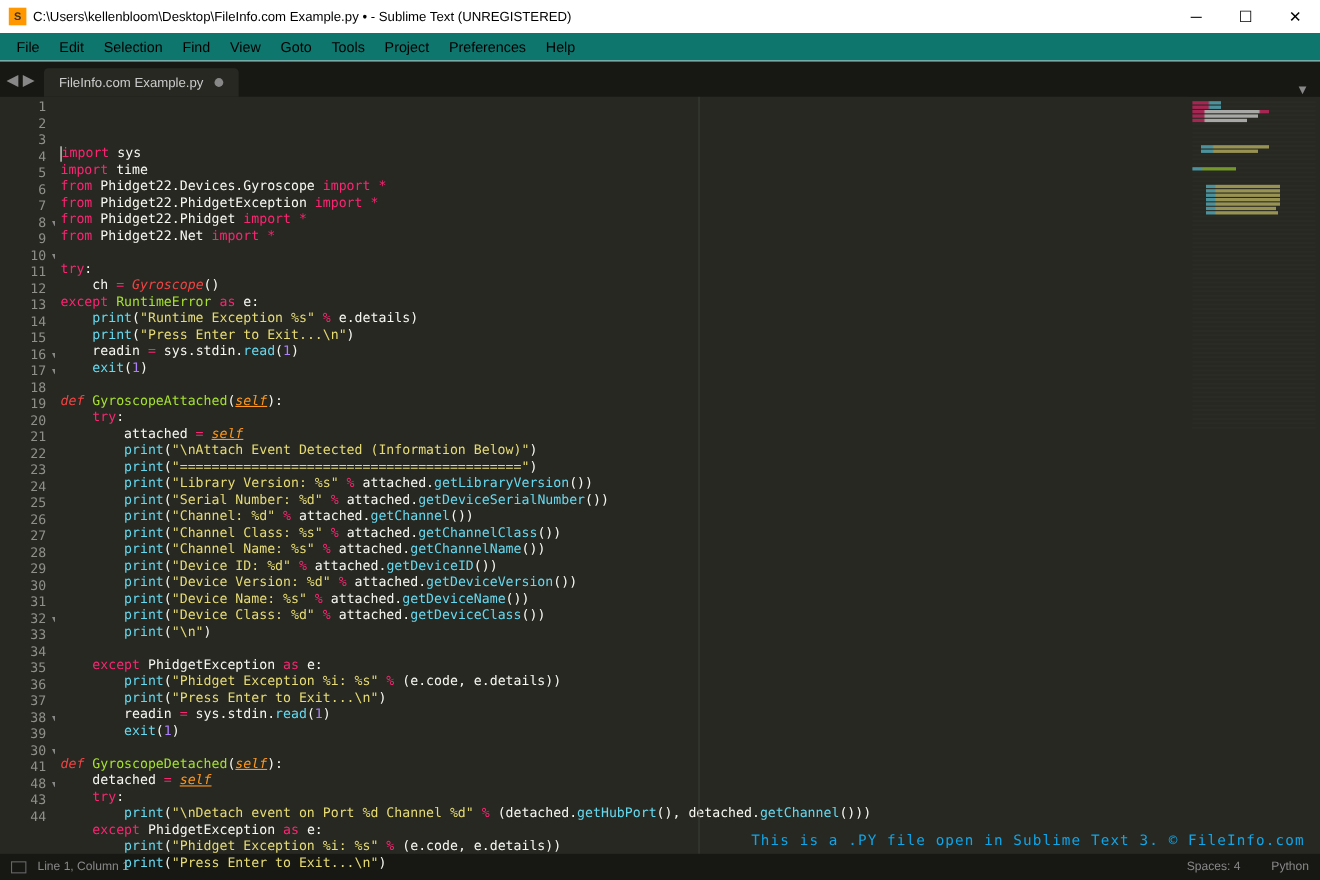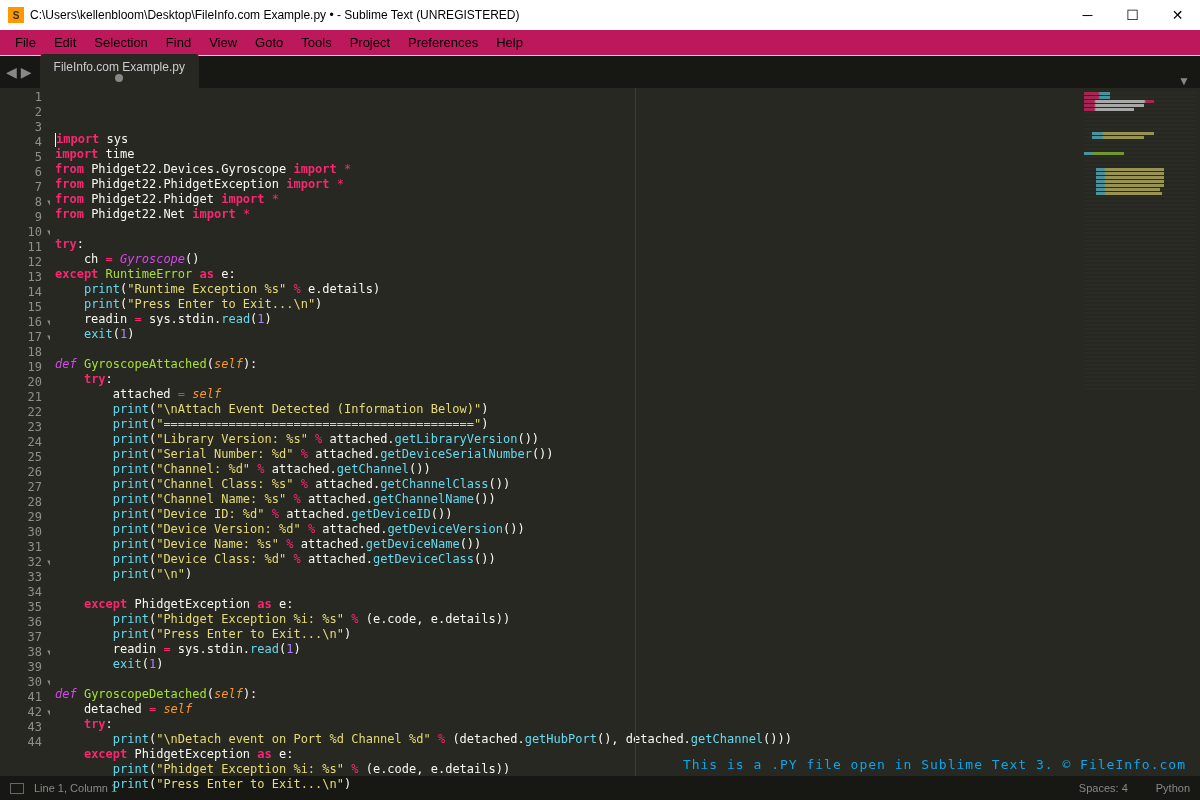--- a/index.html
+++ b/index.html
@@ -1,25 +1,25 @@
 <!DOCTYPE html>
 <html><head>
 <meta charset="utf-8">
 <style>
 * { margin: 0; padding: 0; box-sizing: border-box; }
 body { font-family: "Segoe UI", Arial, sans-serif; background: #272822; width: 1200px; height: 800px; overflow: hidden; font-size: 13px; }
 .titlebar { height: 30px; background: #fff; display: flex; align-items: center; padding-left: 8px; color: #000; font-size: 12px; }
 .titlebar .icon { width: 16px; height: 16px; background: #ff9800; margin-right: 6px; display: flex; align-items: center; justify-content: center; color: #333; font-size: 10px; font-weight: bold; }
 .titlebar .controls { margin-left: auto; display: flex; }
 .titlebar .controls div { width: 45px; height: 30px; display: flex; align-items: center; justify-content: center; color: #000; font-size: 14px; }
-.menubar { height: 26px; background: #be185d; display: flex; align-items: center; padding-left: 6px; font-size: 13px; color: #000; border-bottom: 1px solid #ddd; }
+.menubar { height: 26px; background: #0f766e; display: flex; align-items: center; padding-left: 6px; font-size: 13px; color: #000; border-bottom: 1px solid #ddd; }
 .menubar span { padding: 3px 9px; cursor: default; }
 .tabbar { height: 32px; background: #171814; display: flex; align-items: flex-end; position: relative; }
 .navarrows { display: flex; align-items: center; padding: 0 6px; color: #888; font-size: 14px; height: 100%; gap: 4px; }
-.tab { background: #272822; color: #ccc; padding: 6px 14px; font-size: 12px; display: flex; align-items: center; border-top-left-radius: 4px; border-top-right-radius: 4px; margin-left: 2px; position: relative; flex-direction: column; }
+.tab { background: #272822; color: #ccc; padding: 6px 14px; font-size: 12px; display: flex; align-items: center; gap: 10px; border-top-left-radius: 4px; border-top-right-radius: 4px; margin-left: 2px; position: relative; }
 .tab .dot { width: 8px; height: 8px; border-radius: 50%; background: #888; }
 .tabbar .dropdown { margin-left: auto; color: #888; padding: 0 10px; font-size: 12px; }
 .editor-wrap { display: flex; height: 688px; }
 .gutter { width: 50px; background: #272822; color: #8f908a; font-family: Consolas, monospace; font-size: 12px; text-align: right; padding-top: 2px; user-select: none; }
 .gutter .gl { height: 15px; line-height: 15px; padding-right: 8px; position: relative; }
 .gutter .gl.fold::after { content: "▼"; position: absolute; right: -2px; font-size: 8px; color: #888; }
 .code { flex: 1; background: #272822; font-family: Consolas, monospace; font-size: 12px; padding-top: 2px; position: relative; white-space: pre; color: #f8f8f2; }
 .code .cl { height: 15px; line-height: 15px; padding-left: 5px; }
 .ruler { position: absolute; top: 0; bottom: 0; left: 585px; width: 1px; background: #3b3c36; }
 .minimap { width: 120px; background: #272822; padding: 4px; }
@@ -39,30 +39,30 @@
   linear-gradient(90deg, transparent 0 12px, #66d9ef 12px 20px, #e6db74 22px 80px, transparent 80px) 0 88px/100% 3px no-repeat,
   linear-gradient(90deg, transparent 0 12px, #66d9ef 12px 20px, #e6db74 22px 80px, transparent 80px) 0 92px/100% 3px no-repeat,
   linear-gradient(90deg, transparent 0 12px, #66d9ef 12px 20px, #e6db74 22px 76px, transparent 76px) 0 96px/100% 3px no-repeat,
   linear-gradient(90deg, transparent 0 12px, #66d9ef 12px 20px, #e6db74 22px 78px, transparent 78px) 0 100px/100% 3px no-repeat;
 }
 .statusbar { height: 24px; background: #171814; color: #888; display: flex; align-items: center; font-size: 11px; padding: 0 10px; justify-content: flex-end; }
 .statusbar .sbicon { width: 14px; height: 11px; border: 1px solid #666; margin-right: 10px; }
 .statusbar .right { margin-left: auto; display: flex; gap: 28px; }
 .watermark { position: absolute; right: 14px; bottom: 28px; color: #0ea5e9; font-size: 13px; font-family: Consolas, monospace; letter-spacing: 1px; }
 
-.k { color: #f92672; font-weight: bold; } 
+.k { color: #f92672; } 
 .n { color: #f8f8f2; }       
 .b { color: #66d9ef; }       
-.bi { color: #d946ef; font-style: italic; } 
+.bi { color: #ef4444; font-style: italic; } 
 .cls { color: #a6e22e; } 
 .fn { color: #a6e22e; }      
 .s { color: #e6db74; }       
 .o { color: #f92672; }       
 .num { color: #ae81ff; }     
-.p { color: #fd971f; font-style: italic; } 
+.p { color: #fd971f; font-style: italic; text-decoration: underline; } 
 .cursor { border-left: 1px solid #f8f8f0; display: inline-block; height: 14px; vertical-align: middle; }
 </style>
 </head>
 <body>
 
 <div class="titlebar">
   <div class="icon">S</div>
   <span>C:\Users\kellenbloom\Desktop\FileInfo.com Example.py • - Sublime Text (UNREGISTERED)</span>
   <div class="controls">
     <div>─</div>
@@ -132,21 +132,21 @@
       <div class="gl fold">32</div>
       <div class="gl">33</div>
       <div class="gl">34</div>
       <div class="gl">35</div>
       <div class="gl">36</div>
       <div class="gl">37</div>
       <div class="gl fold">38</div>
       <div class="gl">39</div>
       <div class="gl fold">30</div>
       <div class="gl">41</div>
-      <div class="gl fold">42</div>
+      <div class="gl fold">48</div>
       <div class="gl">43</div>
       <div class="gl">44</div>
     </div>
   <div class="code" id="code">
     <div class="ruler"></div>
   <div class="cl"><span class="cursor"></span><span class="k">import</span><span class="n"> sys</span></div><div class="cl"><span class="k">import</span><span class="n"> time</span></div><div class="cl"><span class="k">from</span><span class="n"> Phidget22.Devices.Gyroscope </span><span class="k">import</span><span class="n"> </span><span class="o">*</span></div><div class="cl"><span class="k">from</span><span class="n"> Phidget22.PhidgetException </span><span class="k">import</span><span class="n"> </span><span class="o">*</span></div><div class="cl"><span class="k">from</span><span class="n"> Phidget22.Phidget </span><span class="k">import</span><span class="n"> </span><span class="o">*</span></div><div class="cl"><span class="k">from</span><span class="n"> Phidget22.Net </span><span class="k">import</span><span class="n"> </span><span class="o">*</span></div><div class="cl"></div><div class="cl"><span class="k">try</span><span class="n">:</span></div><div class="cl"><span class="n">    ch </span><span class="o">=</span><span class="n"> </span><span class="bi">Gyroscope</span><span class="n">()</span></div><div class="cl"><span class="k">except</span><span class="n"> </span><span class="cls">RuntimeError</span><span class="n"> </span><span class="k">as</span><span class="n"> e:</span></div><div class="cl"><span class="n">    </span><span class="b">print</span><span class="n">(</span><span class="s">"Runtime Exception %s"</span><span class="n"> </span><span class="o">%</span><span class="n"> e.details)</span></div><div class="cl"><span class="n">    </span><span class="b">print</span><span class="n">(</span><span class="s">"Press Enter to Exit...\n"</span><span class="n">)</span></div><div class="cl"><span class="n">    readin </span><span class="o">=</span><span class="n"> sys.stdin.</span><span class="b">read</span><span class="n">(</span><span class="num">1</span><span class="n">)</span></div><div class="cl"><span class="n">    </span><span class="b">exit</span><span class="n">(</span><span class="num">1</span><span class="n">)</span></div><div class="cl"></div><div class="cl"><span class="bi">def </span><span class="fn">GyroscopeAttached</span><span class="n">(</span><span class="p">self</span><span class="n">):</span></div><div class="cl"><span class="n">    </span><span class="k">try</span><span class="n">:</span></div><div class="cl"><span class="n">        attached </span><span class="o">=</span><span class="n"> </span><span class="p">self</span></div><div class="cl"><span class="n">        </span><span class="b">print</span><span class="n">(</span><span class="s">"\nAttach Event Detected (Information Below)"</span><span class="n">)</span></div><div class="cl"><span class="n">        </span><span class="b">print</span><span class="n">(</span><span class="s">"==========================================="</span><span class="n">)</span></div><div class="cl"><span class="n">        </span><span class="b">print</span><span class="n">(</span><span class="s">"Library Version: %s"</span><span class="n"> </span><span class="o">%</span><span class="n"> attached.</span><span class="b">getLibraryVersion</span><span class="n">())</span></div><div class="cl"><span class="n">        </span><span class="b">print</span><span class="n">(</span><span class="s">"Serial Number: %d"</span><span class="n"> </span><span class="o">%</span><span class="n"> attached.</span><span class="b">getDeviceSerialNumber</span><span class="n">())</span></div><div class="cl"><span class="n">        </span><span class="b">print</span><span class="n">(</span><span class="s">"Channel: %d"</span><span class="n"> </span><span class="o">%</span><span class="n"> attached.</span><span class="b">getChannel</span><span class="n">())</span></div><div class="cl"><span class="n">        </span><span class="b">print</span><span class="n">(</span><span class="s">"Channel Class: %s"</span><span class="n"> </span><span class="o">%</span><span class="n"> attached.</span><span class="b">getChannelClass</span><span class="n">())</span></div><div class="cl"><span class="n">        </span><span class="b">print</span><span class="n">(</span><span class="s">"Channel Name: %s"</span><span class="n"> </span><span class="o">%</span><span class="n"> attached.</span><span class="b">getChannelName</span><span class="n">())</span></div><div class="cl"><span class="n">        </span><span class="b">print</span><span class="n">(</span><span class="s">"Device ID: %d"</span><span class="n"> </span><span class="o">%</span><span class="n"> attached.</span><span class="b">getDeviceID</span><span class="n">())</span></div><div class="cl"><span class="n">        </span><span class="b">print</span><span class="n">(</span><span class="s">"Device Version: %d"</span><span class="n"> </span><span class="o">%</span><span class="n"> attached.</span><span class="b">getDeviceVersion</span><span class="n">())</span></div><div class="cl"><span class="n">        </span><span class="b">print</span><span class="n">(</span><span class="s">"Device Name: %s"</span><span class="n"> </span><span class="o">%</span><span class="n"> attached.</span><span class="b">getDeviceName</span><span class="n">())</span></div><div class="cl"><span class="n">        </span><span class="b">print</span><span class="n">(</span><span class="s">"Device Class: %d"</span><span class="n"> </span><span class="o">%</span><span class="n"> attached.</span><span class="b">getDeviceClass</span><span class="n">())</span></div><div class="cl"><span class="n">        </span><span class="b">print</span><span class="n">(</span><span class="s">"\n"</span><span class="n">)</span></div><div class="cl"></div><div class="cl"><span class="n">    </span><span class="k">except</span><span class="n"> PhidgetException </span><span class="k">as</span><span class="n"> e:</span></div><div class="cl"><span class="n">        </span><span class="b">print</span><span class="n">(</span><span class="s">"Phidget Exception %i: %s"</span><span class="n"> </span><span class="o">%</span><span class="n"> (e.code, e.details))</span></div><div class="cl"><span class="n">        </span><span class="b">print</span><span class="n">(</span><span class="s">"Press Enter to Exit...\n"</span><span class="n">)</span></div><div class="cl"><span class="n">        readin </span><span class="o">=</span><span class="n"> sys.stdin.</span><span class="b">read</span><span class="n">(</span><span class="num">1</span><span class="n">)</span></div><div class="cl"><span class="n">        </span><span class="b">exit</span><span class="n">(</span><span class="num">1</span><span class="n">)</span></div><div class="cl"></div><div class="cl"><span class="bi">def </span><span class="fn">GyroscopeDetached</span><span class="n">(</span><span class="p">self</span><span class="n">):</span></div><div class="cl"><span class="n">    detached </span><span class="o">=</span><span class="n"> </span><span class="p">self</span></div><div class="cl"><span class="n">    </span><span class="k">try</span><span class="n">:</span></div><div class="cl"><span class="n">        </span><span class="b">print</span><span class="n">(</span><span class="s">"\nDetach event on Port %d Channel %d"</span><span class="n"> </span><span class="o">%</span><span class="n"> (detached.</span><span class="b">getHubPort</span><span class="n">(), detached.</span><span class="b">getChannel</span><span class="n">()))</span></div><div class="cl"><span class="n">    </span><span class="k">except</span><span class="n"> PhidgetException </span><span class="k">as</span><span class="n"> e:</span></div><div class="cl"><span class="n">        </span><span class="b">print</span><span class="n">(</span><span class="s">"Phidget Exception %i: %s"</span><span class="n"> </span><span class="o">%</span><span class="n"> (e.code, e.details))</span></div><div class="cl"><span class="n">        </span><span class="b">print</span><span class="n">(</span><span class="s">"Press Enter to Exit...\n"</span><span class="n">)</span></div></div>
   <div class="minimap">
     <div class="minimap-inner"></div>
   </div>
 </div>

